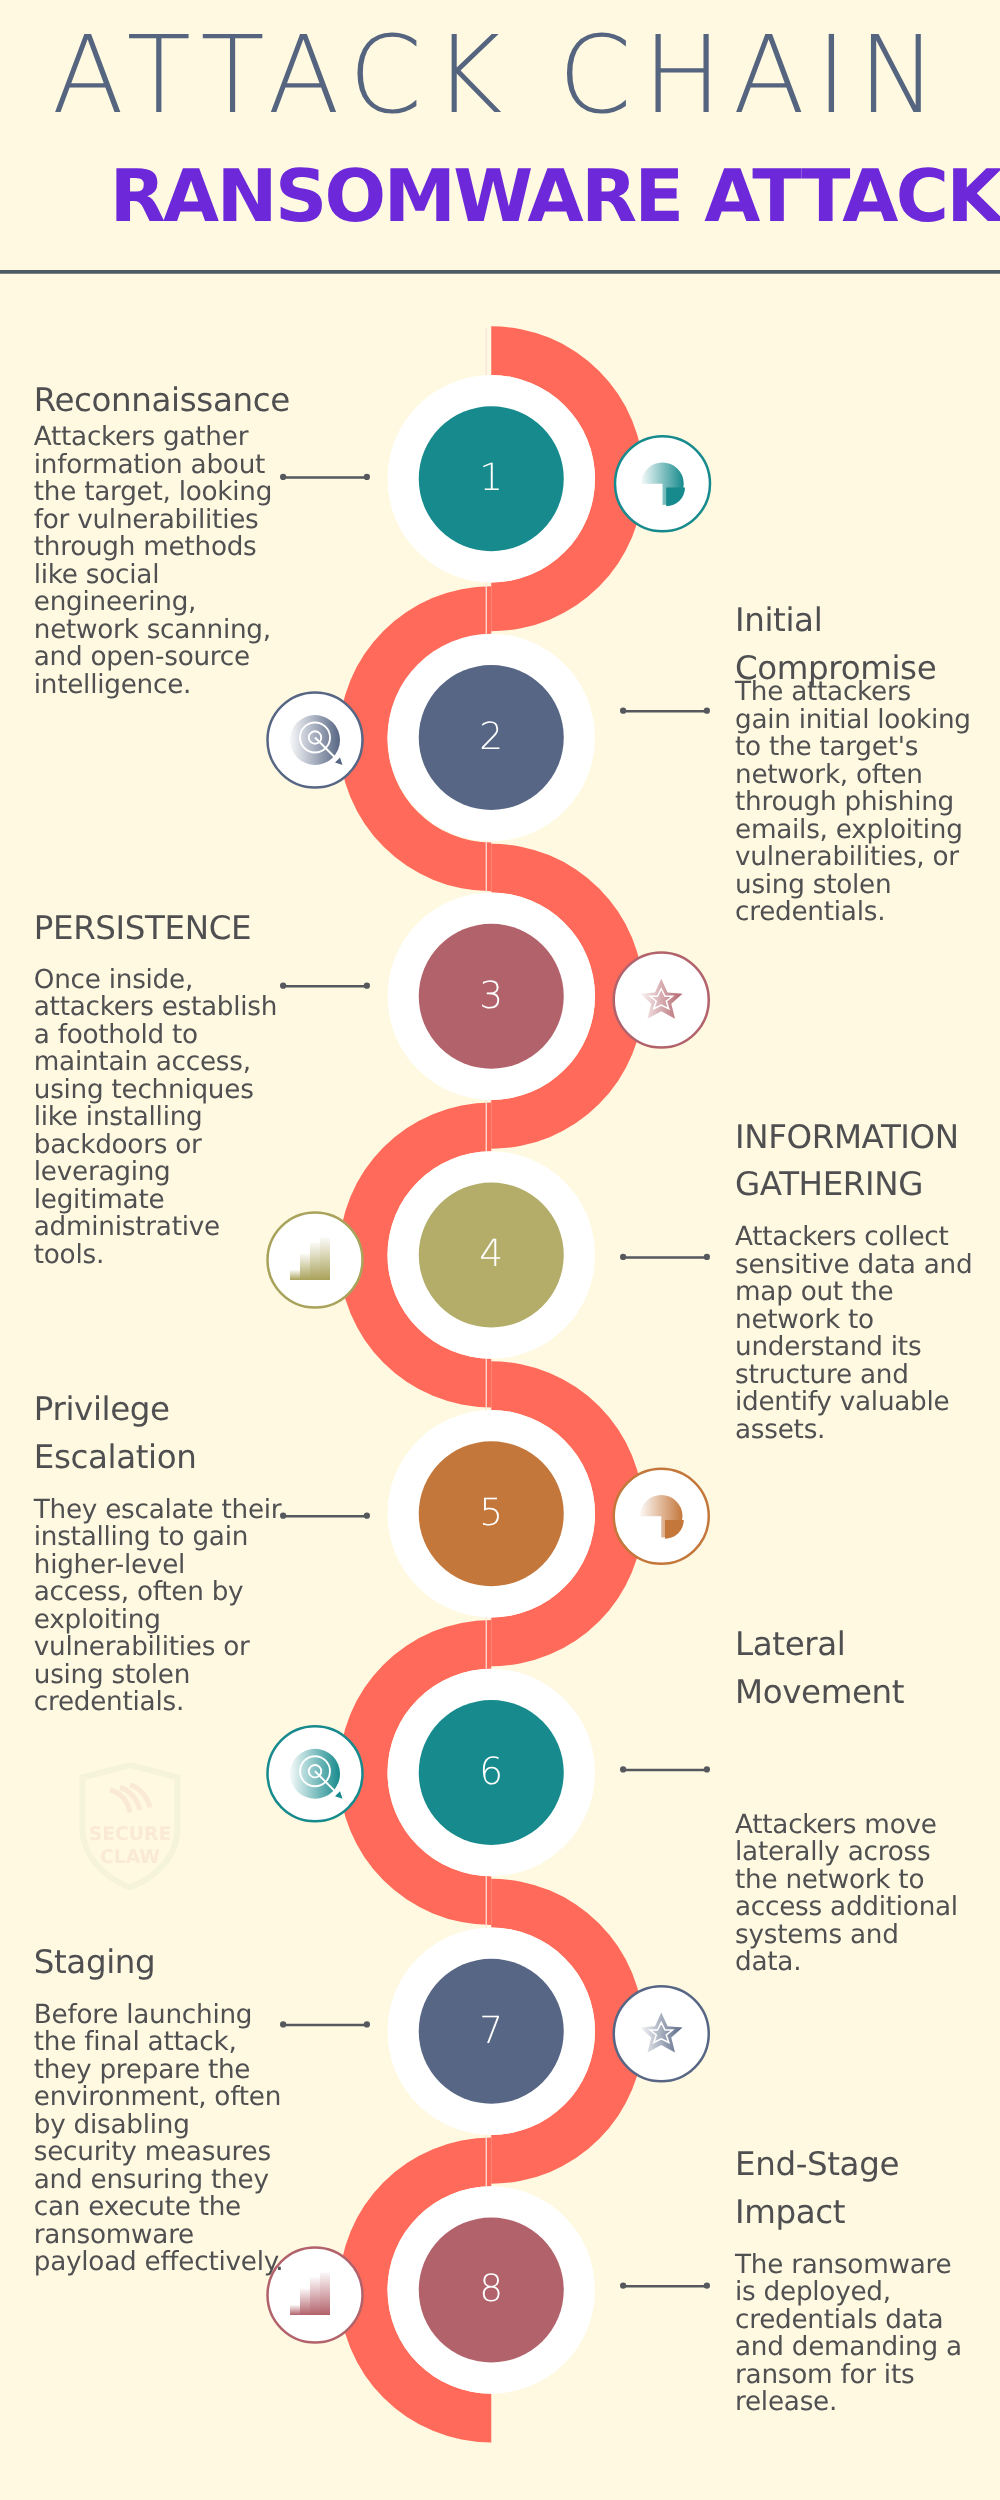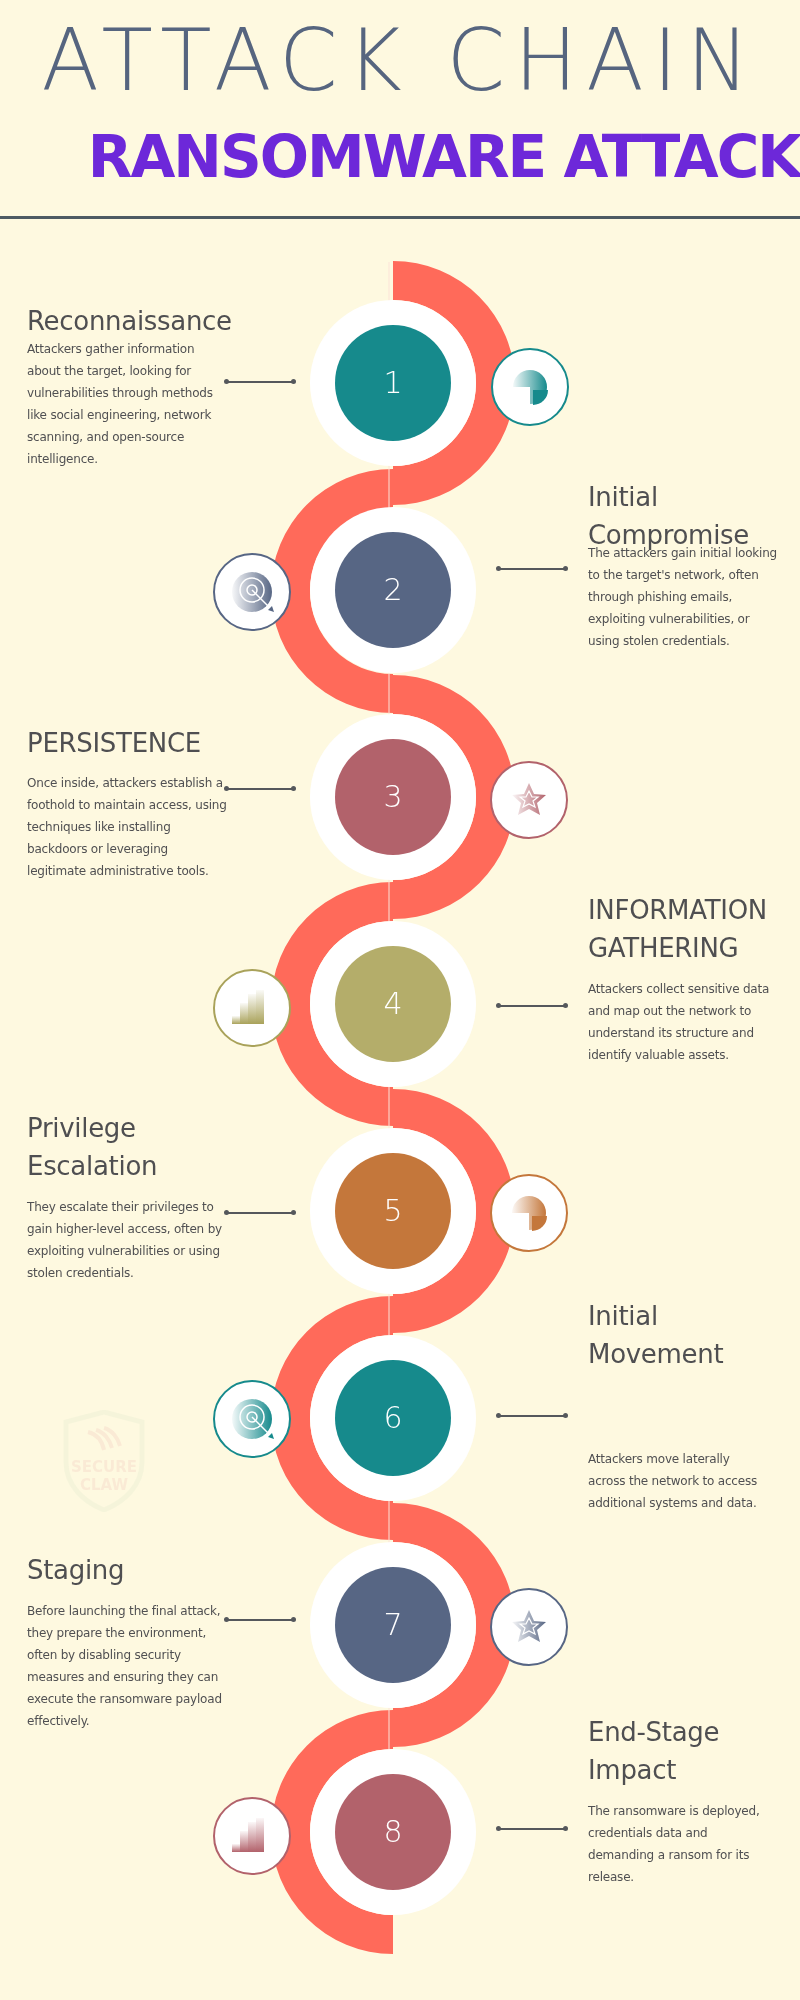--- a/index.html
+++ b/index.html
@@ -9,21 +9,21 @@
     font-family:"DejaVu Sans", sans-serif; font-weight:200; font-size:84px; letter-spacing:9px;
     color:#56657F; line-height:76px; transform:scaleY(1.02); }
   .title-sub { position:absolute; left:0; top:128px; width:800px; text-align:center;
     font-family:"DejaVu Sans", sans-serif; font-weight:bold; font-size:58px; letter-spacing:-2px;
     color:#6d28d9; line-height:58px;padding-left:44px; }
   .divider { position:absolute; left:0; top:216px; width:800px; height:3px; background:#4E5B63; }
   .chain { position:absolute; left:0; top:0; width:800px; height:2000px; }
   .step-title { position:absolute; font-family:"DejaVu Sans", sans-serif; font-weight:normal;
     color:#4F4F51; font-size:26px; line-height:38px; letter-spacing:-0.3px; }
   .step-desc { position:absolute; font-family:"DejaVu Sans", sans-serif; color:#505052;
-    font-size:12px; line-height:22px; letter-spacing:-0.2px; }
+    font-size:21px; line-height:22px; letter-spacing:-0.2px; }
   .left-col { left:27px; width:200px; }
   .right-col { left:588px; width:205px; }
   .connector { position:absolute; height:2px; background:#55585C; width:68px; }
   .connector::before, .connector::after { content:""; position:absolute; top:-2px; width:5px; height:5px;
     border-radius:50%; background:#55585C; }
   .connector::before { left:-2px; } .connector::after { right:-2px; }
   .num { position:absolute; width:120px; text-align:center; color:#fff; font-family:"DejaVu Sans", sans-serif;
     font-weight:200; font-size:30px; line-height:40px; }
   .watermark { position:absolute; left:62px; top:1410px; width:84px; height:102px; opacity:0.5; }
 </style>
@@ -177,22 +177,22 @@
 <div class="step-title right-col" style="top:478px;width:180px">Initial Compromise</div>
 <div class="step-desc right-col" style="top:542px;width:190px">The attackers gain initial looking to the target's network, often through phishing emails, exploiting vulnerabilities, or using stolen credentials.</div>
 
 <div class="step-title left-col" style="top:724px">PERSISTENCE</div>
 <div class="step-desc left-col" style="top:772px">Once inside, attackers establish a foothold to maintain access, using techniques like installing backdoors or leveraging legitimate administrative tools.</div>
 
 <div class="step-title right-col" style="top:891px;width:210px">INFORMATION GATHERING</div>
 <div class="step-desc right-col" style="top:978px;width:190px">Attackers collect sensitive data and map out the network to understand its structure and identify valuable assets.</div>
 
 <div class="step-title left-col" style="top:1109px;width:160px">Privilege Escalation</div>
-<div class="step-desc left-col" style="top:1196px">They escalate their privileges to gain higher-level access, often by exploiting vulnerabilities or using stolen credentials.</div>
+<div class="step-desc left-col" style="top:1196px">They escalate their installing to gain higher-level access, often by exploiting vulnerabilities or using stolen credentials.</div>
 
-<div class="step-title right-col" style="top:1297px;width:170px">Initial Movement</div>
+<div class="step-title right-col" style="top:1297px;width:170px">Lateral Movement</div>
 <div class="step-desc right-col" style="top:1448px;width:180px">Attackers move laterally across the network to access additional systems and data.</div>
 
 <div class="step-title left-col" style="top:1551px">Staging</div>
 <div class="step-desc left-col" style="top:1600px">Before launching the final attack, they prepare the environment, often by disabling security measures and ensuring they can execute the ransomware payload effectively.</div>
 
 <div class="step-title right-col" style="top:1713px;width:170px">End-Stage Impact</div>
 <div class="step-desc right-col" style="top:1800px;width:185px">The ransomware is deployed, credentials data and demanding a ransom for its release.</div>
 
 </body></html>

